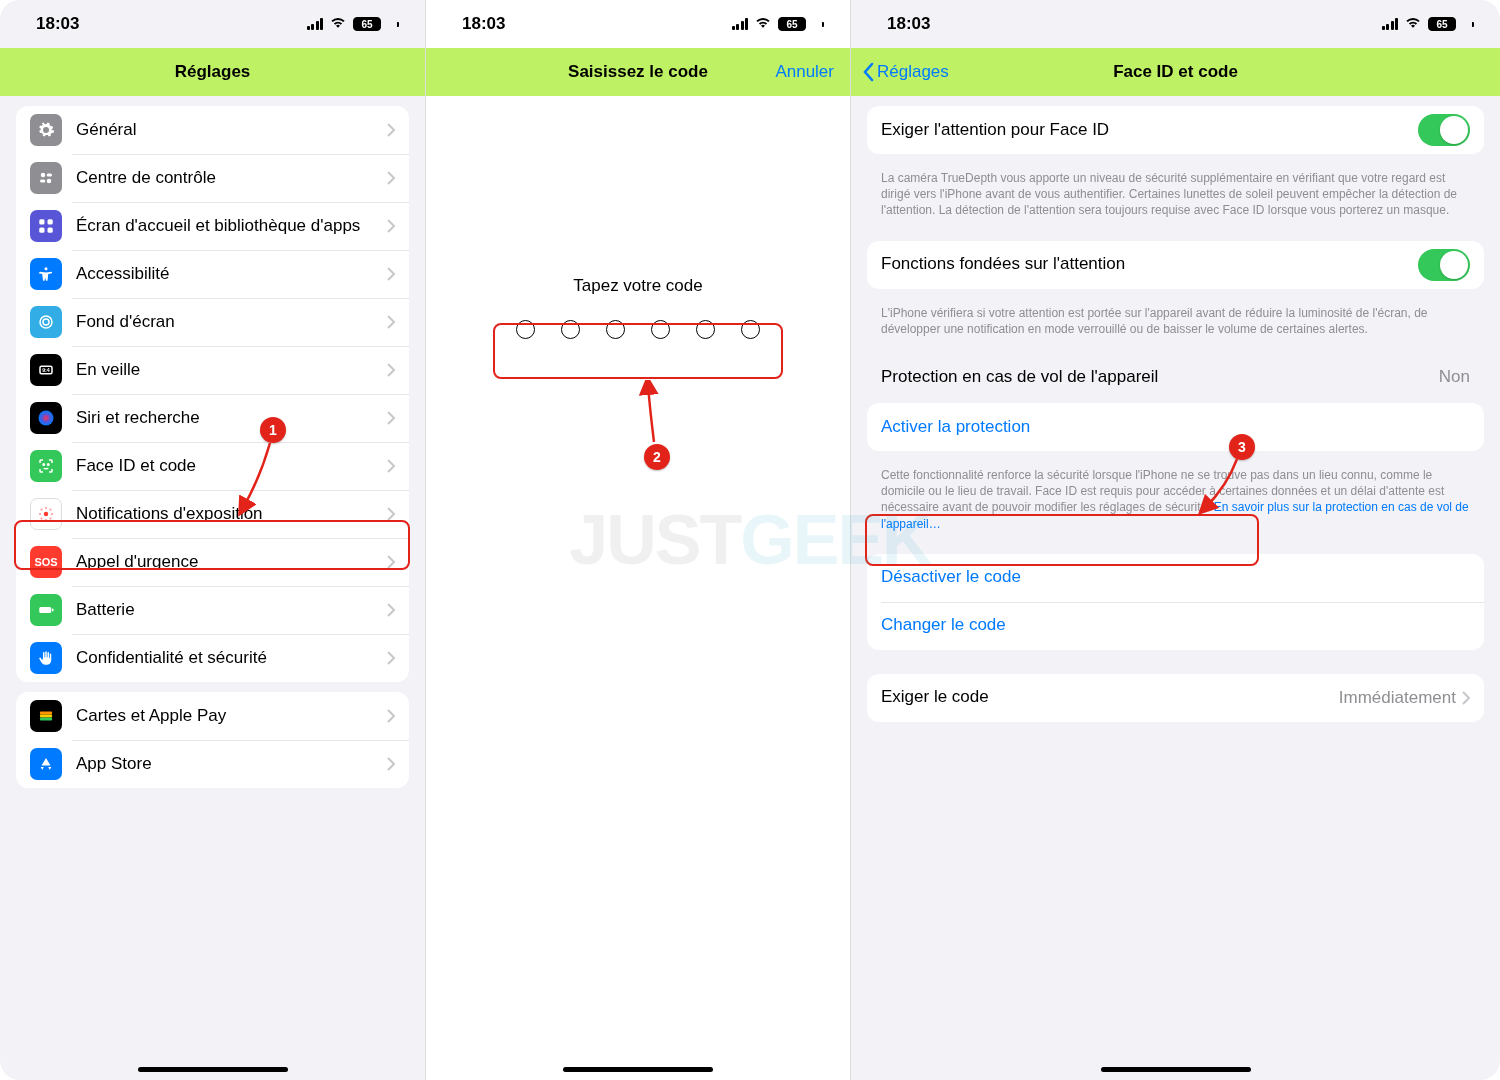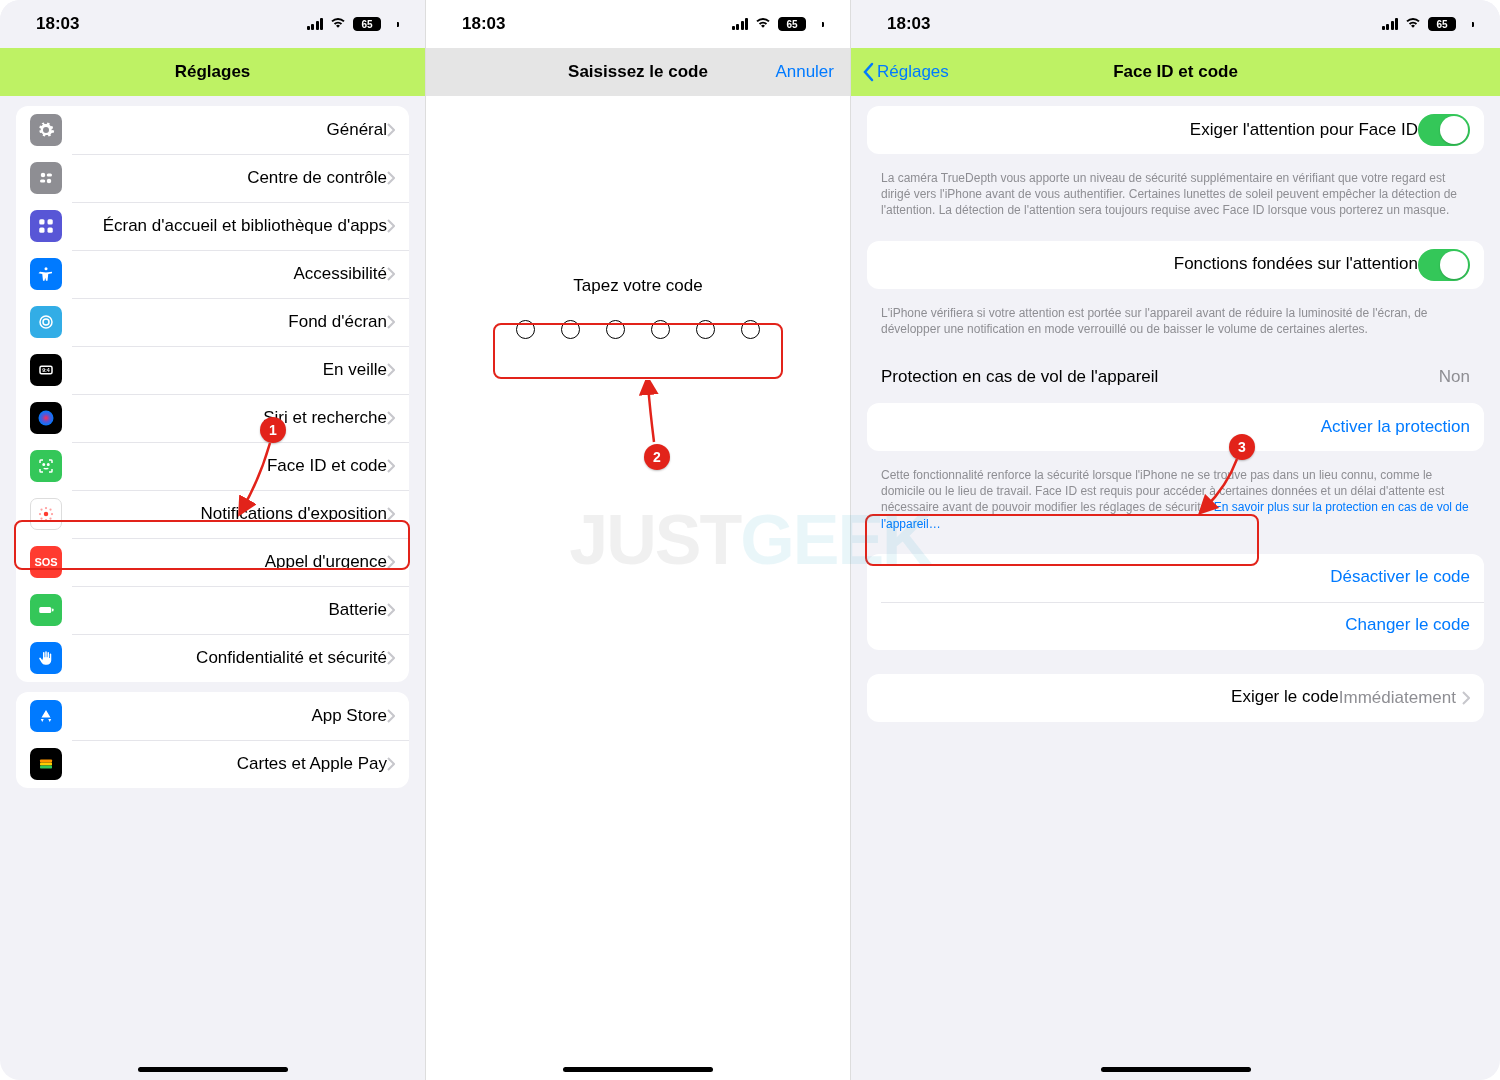--- a/index.html
+++ b/index.html
@@ -41,29 +41,29 @@
   .signal span:nth-child(3){height:9px;} .signal span:nth-child(4){height:12px;}
   .wifi svg { width:18px; height:14px; }
   .battery { display:flex; align-items:center; gap:16px;}
   .battery-body { width:28px; height:14px; border:1.5px solid #000; border-radius:4px; position:relative; background:#000; display:flex; align-items:center; justify-content:center;}
   .battery-body span { color:#fff; font-size:10px; font-weight:700; position:relative; z-index:1;}
   .battery-body::before { content:""; position:absolute; left:1px; top:1px; bottom:1px; width:65%; background:#000; border-radius:2px;}
   .battery-tip { width:2px; height:5px; background:#000; border-radius:0 1px 1px 0;}
 
   
   .nav { height:48px; display:flex; align-items:center; justify-content:center; position:relative; padding:0 12px; background:#bef264;}
-  .nav.white { background:#e5e5e5; }
+  .nav.white { background:#bef264; }
   .nav-title { font-size:17px; font-weight:600; }
   .nav-back { position:absolute; left:10px; display:flex; align-items:center; color:#007aff; font-size:17px; gap:2px;}
   .nav-back svg{ width:14px; height:20px;}
   .nav-right { position:absolute; right:16px; color:#007aff; font-size:17px;}
 
   
   .group { margin:10px 16px; background:#fff; border-radius:12px; overflow:hidden;}
-  .row { display:flex; align-items:center; min-height:48px; padding:6px 14px; position:relative;text-align:right;}
+  .row { display:flex; align-items:center; min-height:48px; padding:6px 14px; position:relative;}
   .row + .row::before { content:""; position:absolute; top:0; left:56px; right:0; height:1px; background:#e5e5ea;}
   .row.noicon + .row.noicon::before { left:14px;}
   .row .icon { width:32px; height:32px; border-radius:7px; margin-right:14px; flex-shrink:0; display:flex; align-items:center; justify-content:center; color:#fff; font-size:16px; font-weight:700;}
   .row .label { flex:1; font-size:17px; color:#000; line-height:1.2;}
   .row .value { color:#8e8e93; font-size:17px; margin-right:6px;}
   .row .chev { color:#c7c7cc; }
   .row .chev svg { width:8px; height:14px; display:block;}
   .row.link .label { color:#007aff;}
 
   .toggle { width:52px; height:32px; background:#34c759; border-radius:16px; position:relative;}
@@ -310,41 +310,41 @@
         <span class="chev">
           <svg viewBox="0 0 8 14">
             <path d="M1 1l6 6-6 6" stroke="#c7c7cc" stroke-width="2" fill="none"></path>
           </svg>
         </span>
       </div>
   </div>
 
   <div class="group">
     <div class="row">
-        <div class="icon ic-blue">
-          <svg width="18" height="18" viewBox="0 0 24 24" fill="#fff">
-            <path d="M12 4l6 10H6l6-10zm-7 12h4l-2 4-2-4zm10 0h4l-2 4-2-4z"></path>
-          </svg>
-        </div>
-        <span class="label">App Store</span>
-        <span class="chev">
-          <svg viewBox="0 0 8 14">
-            <path d="M1 1l6 6-6 6" stroke="#c7c7cc" stroke-width="2" fill="none"></path>
-          </svg>
-        </span>
-      </div>
-    <div class="row">
         <div class="icon ic-black">
           <svg width="18" height="18" viewBox="0 0 24 24">
             <rect x="4" y="6" width="16" height="4" rx="1" fill="#ff9500"></rect>
             <rect x="4" y="10" width="16" height="4" rx="1" fill="#ffcc00"></rect>
             <rect x="4" y="14" width="16" height="4" rx="1" fill="#34c759"></rect>
           </svg>
         </div>
         <span class="label">Cartes et Apple Pay</span>
+        <span class="chev">
+          <svg viewBox="0 0 8 14">
+            <path d="M1 1l6 6-6 6" stroke="#c7c7cc" stroke-width="2" fill="none"></path>
+          </svg>
+        </span>
+      </div>
+    <div class="row">
+        <div class="icon ic-blue">
+          <svg width="18" height="18" viewBox="0 0 24 24" fill="#fff">
+            <path d="M12 4l6 10H6l6-10zm-7 12h4l-2 4-2-4zm10 0h4l-2 4-2-4z"></path>
+          </svg>
+        </div>
+        <span class="label">App Store</span>
         <span class="chev">
           <svg viewBox="0 0 8 14">
             <path d="M1 1l6 6-6 6" stroke="#c7c7cc" stroke-width="2" fill="none"></path>
           </svg>
         </span>
       </div>
   </div>
 
   <div class="hl" style="left:14px; top:520px; width:396px; height:50px;"></div>
   <div class="badge" style="left:260px; top:417px;">

